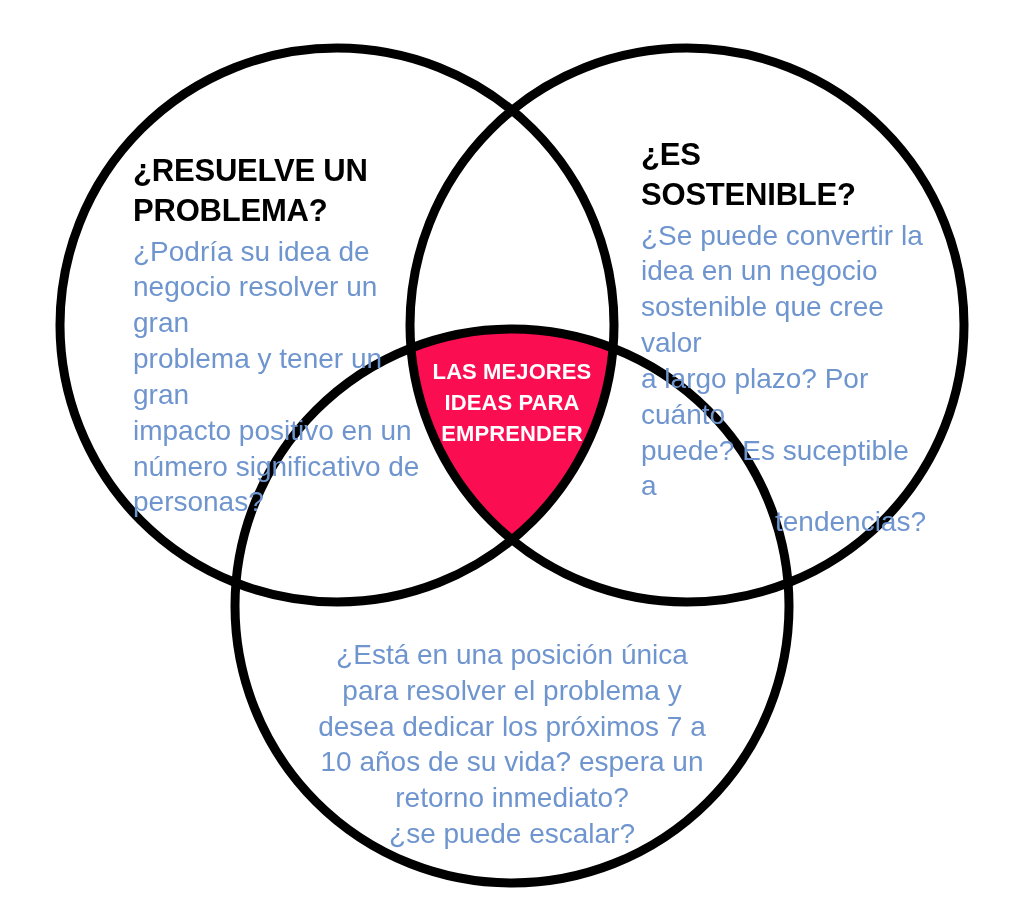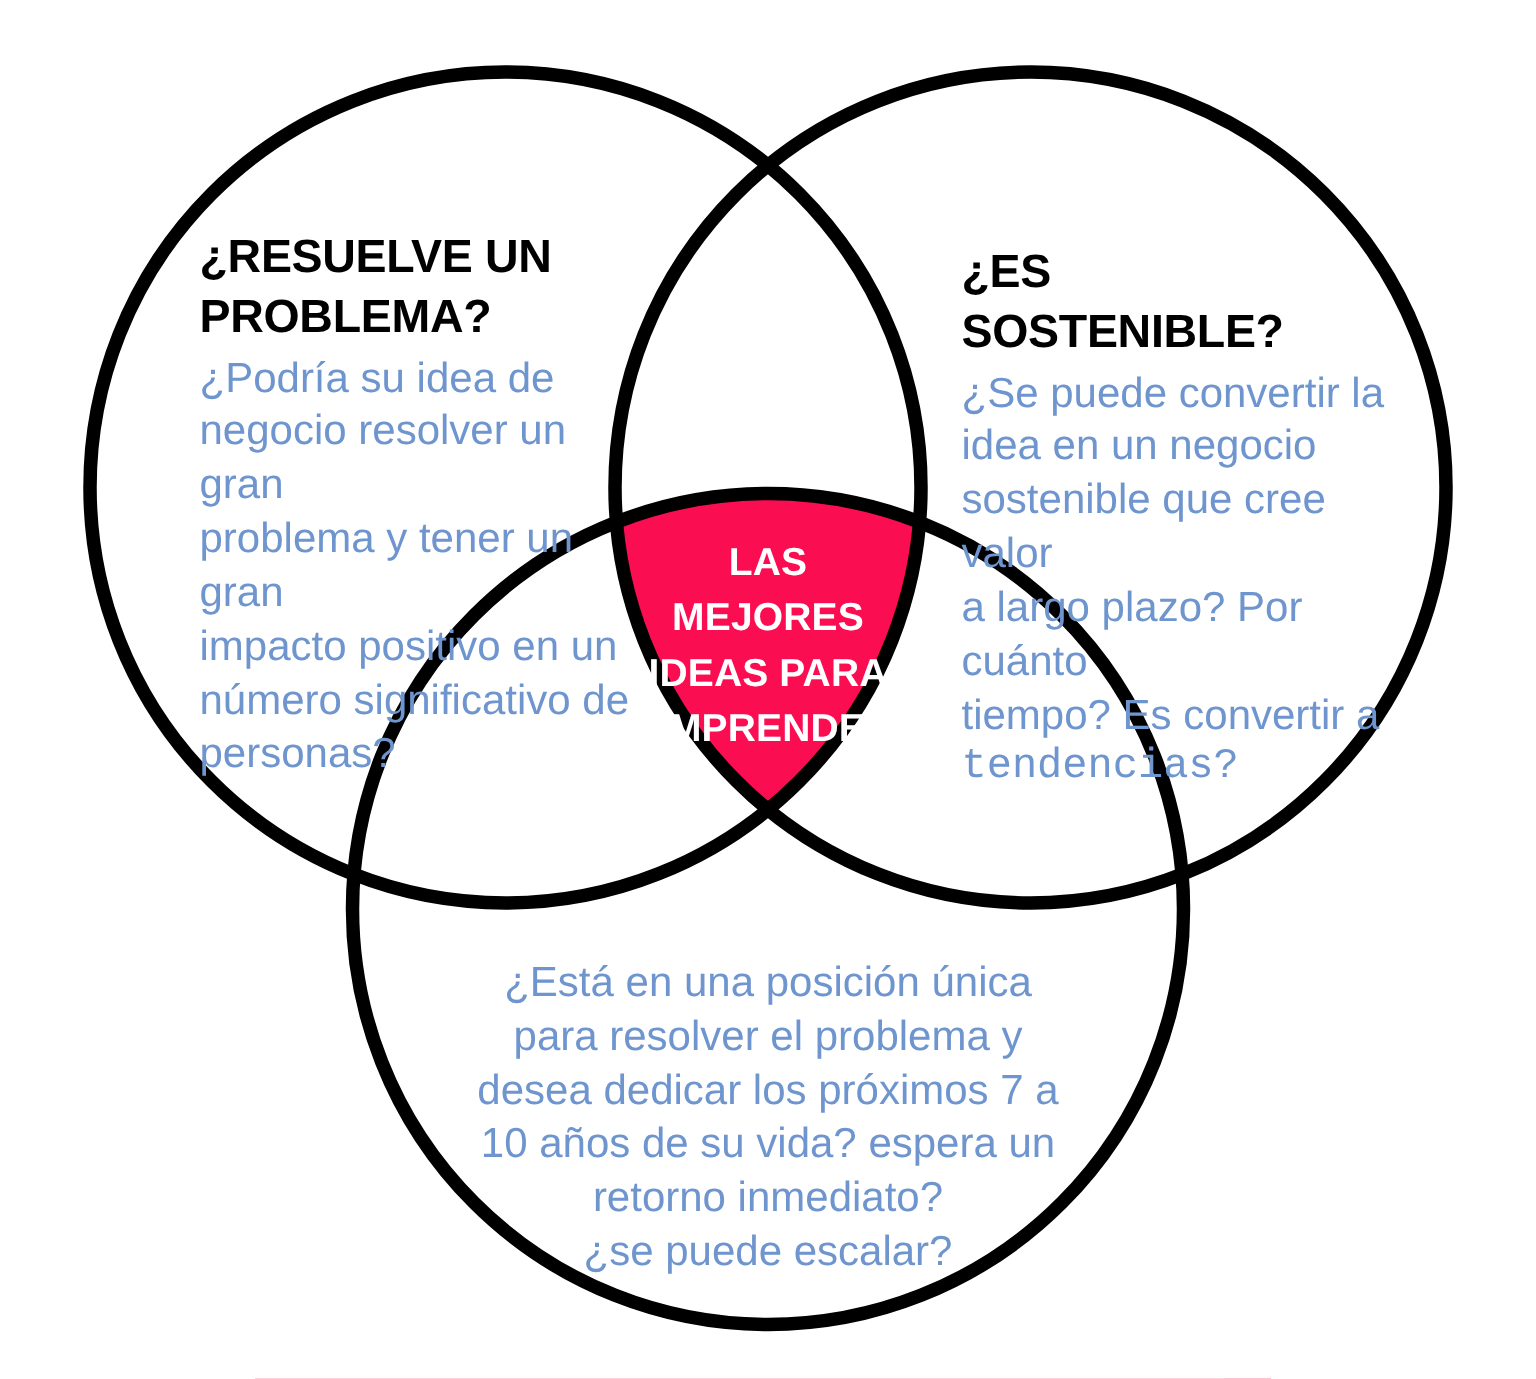--- a/index.html
+++ b/index.html
@@ -60,31 +60,30 @@
   #block-problema {
     left: 133px;
     top: 151px;
     width: 290px;
     text-align: left;
   }
 
   
   #block-sostenible {
     left: 641px;
-    top: 161px;
+    top: 135px;
     width: 285px;
     text-align: left;
   }
   #block-sostenible .body-copy {
     text-align: left;
   }
   #block-sostenible .body-copy .last-line {
     display: block;
-    text-align: left;
-    font-family: Liberation Mono, monospace;
+    text-align: right;
   }
 
   
   #block-importante {
     left: 262px;
     top: 637px;
     width: 500px;
     text-align: center;
   }
   #block-importante .heading {
@@ -99,21 +98,21 @@
   #block-center {
     left: 422px;
     top: 356px;
     width: 180px;
     text-align: center;
   }
   #block-center .center-copy {
     font-family: "Liberation Sans", sans-serif;
     font-weight: bold;
     color: #ffffff;
-    font-size: 26px;
+    font-size: 22px;
     line-height: 1.42;
     margin: 0;
     letter-spacing: 0.1px;
     white-space: pre-line;
   }
 </style>
 </head>
 <body>
 
 <div id="venn-stage">
@@ -156,21 +155,21 @@
 personas?</p>
   </div>
 
   <div class="text-block" id="block-sostenible">
     <p class="heading">¿ES
 SOSTENIBLE?</p>
     <p class="body-copy"><span>¿Se puede convertir la
 idea en un negocio
 sostenible que cree valor
 a largo plazo? Por cuánto
-tiempo? Es convertir a</span><span class="last-line">tendencias?</span></p>
+puede? Es suceptible a</span><span class="last-line">tendencias?</span></p>
   </div>
 
   <div class="text-block" id="block-importante">
     <p class="body-copy">¿Está en una posición única
 para resolver el problema y
 desea dedicar los próximos 7 a
 10 años de su vida? espera un
 retorno inmediato?
 ¿se puede escalar?</p>
   </div>

